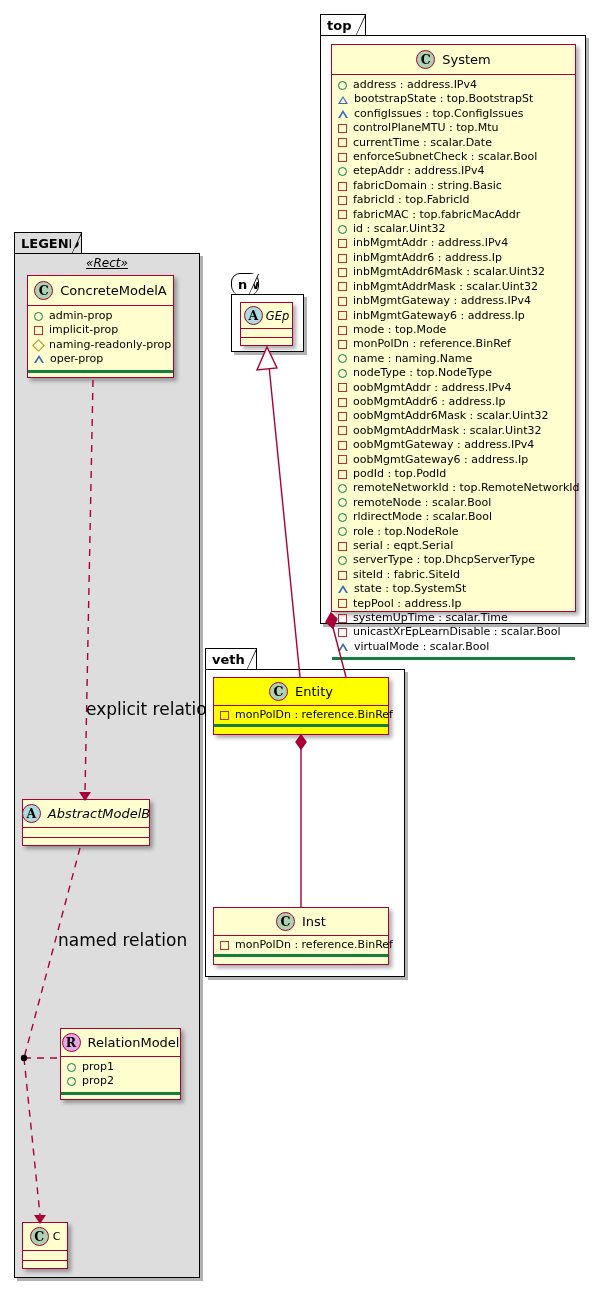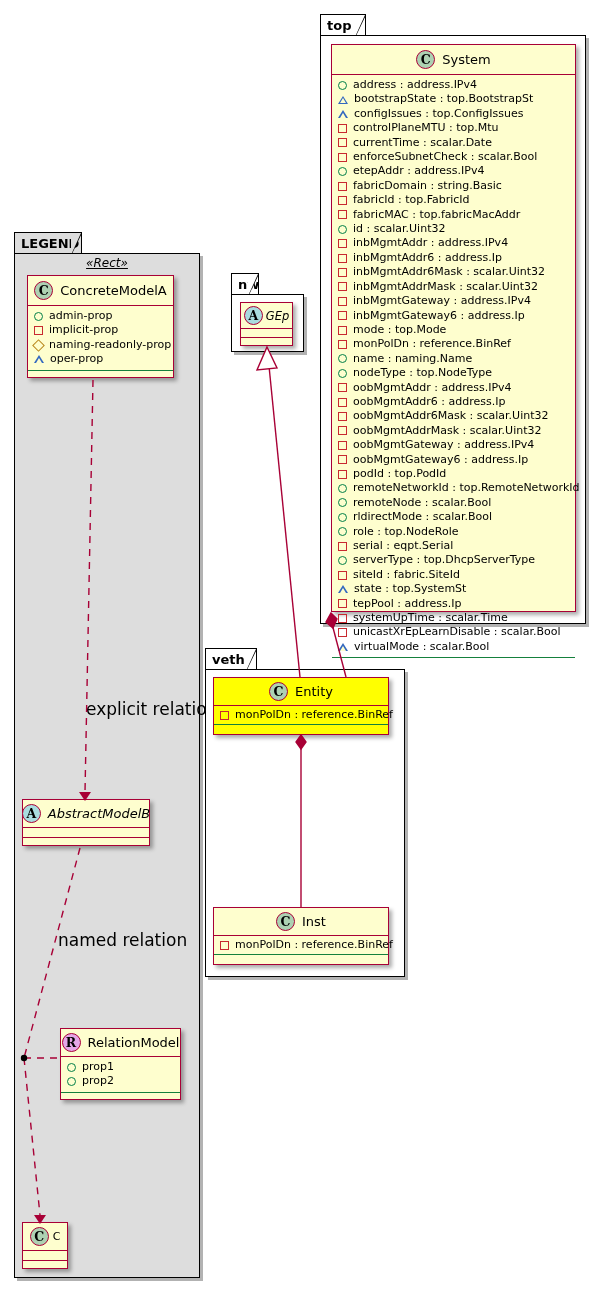--- a/index.html
+++ b/index.html
@@ -42,21 +42,21 @@
   }
   .cls.hl{background:#FFFF00;}
   .cls .hdr{
     box-sizing:border-box;border-bottom:1px solid #A80036;
     display:flex;align-items:center;justify-content:center;gap:7px;
     padding:5px 8px;
   }
   .cls .title{font-size:13px;color:#000;white-space:nowrap;}
   .cls .title.ital{font-style:italic;}
   .cls .attrs{
-    box-sizing:border-box;border-bottom:1px solid #15803d;
+    box-sizing:border-box;border-bottom:3px solid #15803d;
     padding:3px 5px 3px 6px;
   }
   .cls .empty-sec{height:8px;box-sizing:border-box;border-bottom:1px solid #A80036;}
   .cls .empty-sec:last-child{border-bottom:none;}
   .attr{
     display:flex;align-items:center;gap:6px;
     font-size:11px;color:#000;line-height:14.4px;white-space:nowrap;
   }
   .attr .txt{position:relative;top:0px;}
 
@@ -346,21 +346,21 @@
       </div>
       <div class="attr">
         <span class="mk tri"></span>
         <span class="txt">virtualMode : scalar.Bool</span>
       </div>
     </div>
   <div class="empty-sec"></div>
 </div>
 
 <div class="pkg" style="left:231px;top:273px;width:73px;height:79px;">
-  <div class="pkg-tab" style="width:28px;">
+  <div class="pkg-tab" style="width:28px;border-radius:9px;">
     <span>nw</span>
     <span class="pkg-tab-edge"></span>
   </div>
   <div class="pkg-body" style="top:21px;width:73px;height:58px;"></div>
 </div>
 
 <div class="cls" style="left:240px;top:302px;width:53px;height:44px;">
   <div class="hdr" style="padding:3px 4px;gap:3px;">
     <span class="badge a">A</span>
     <span class="title ital" style="font-size:11.5px;">GEp</span>

